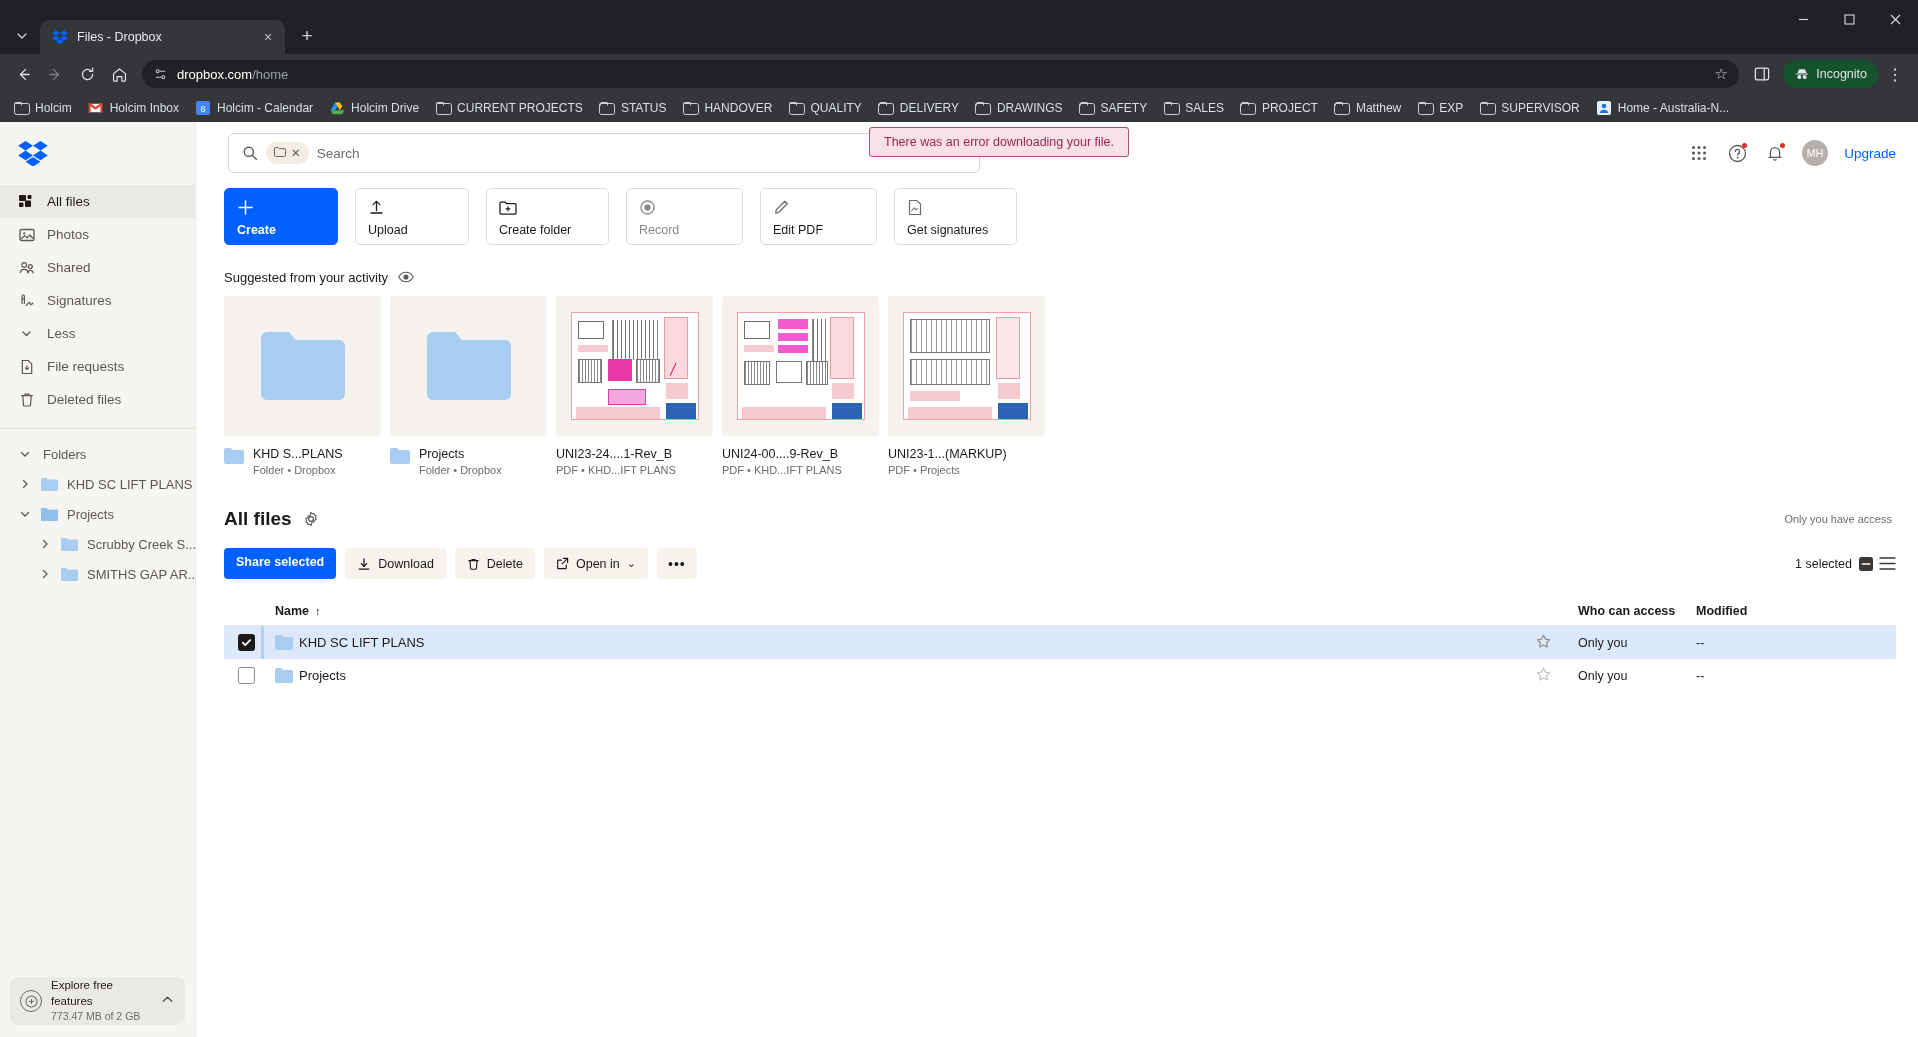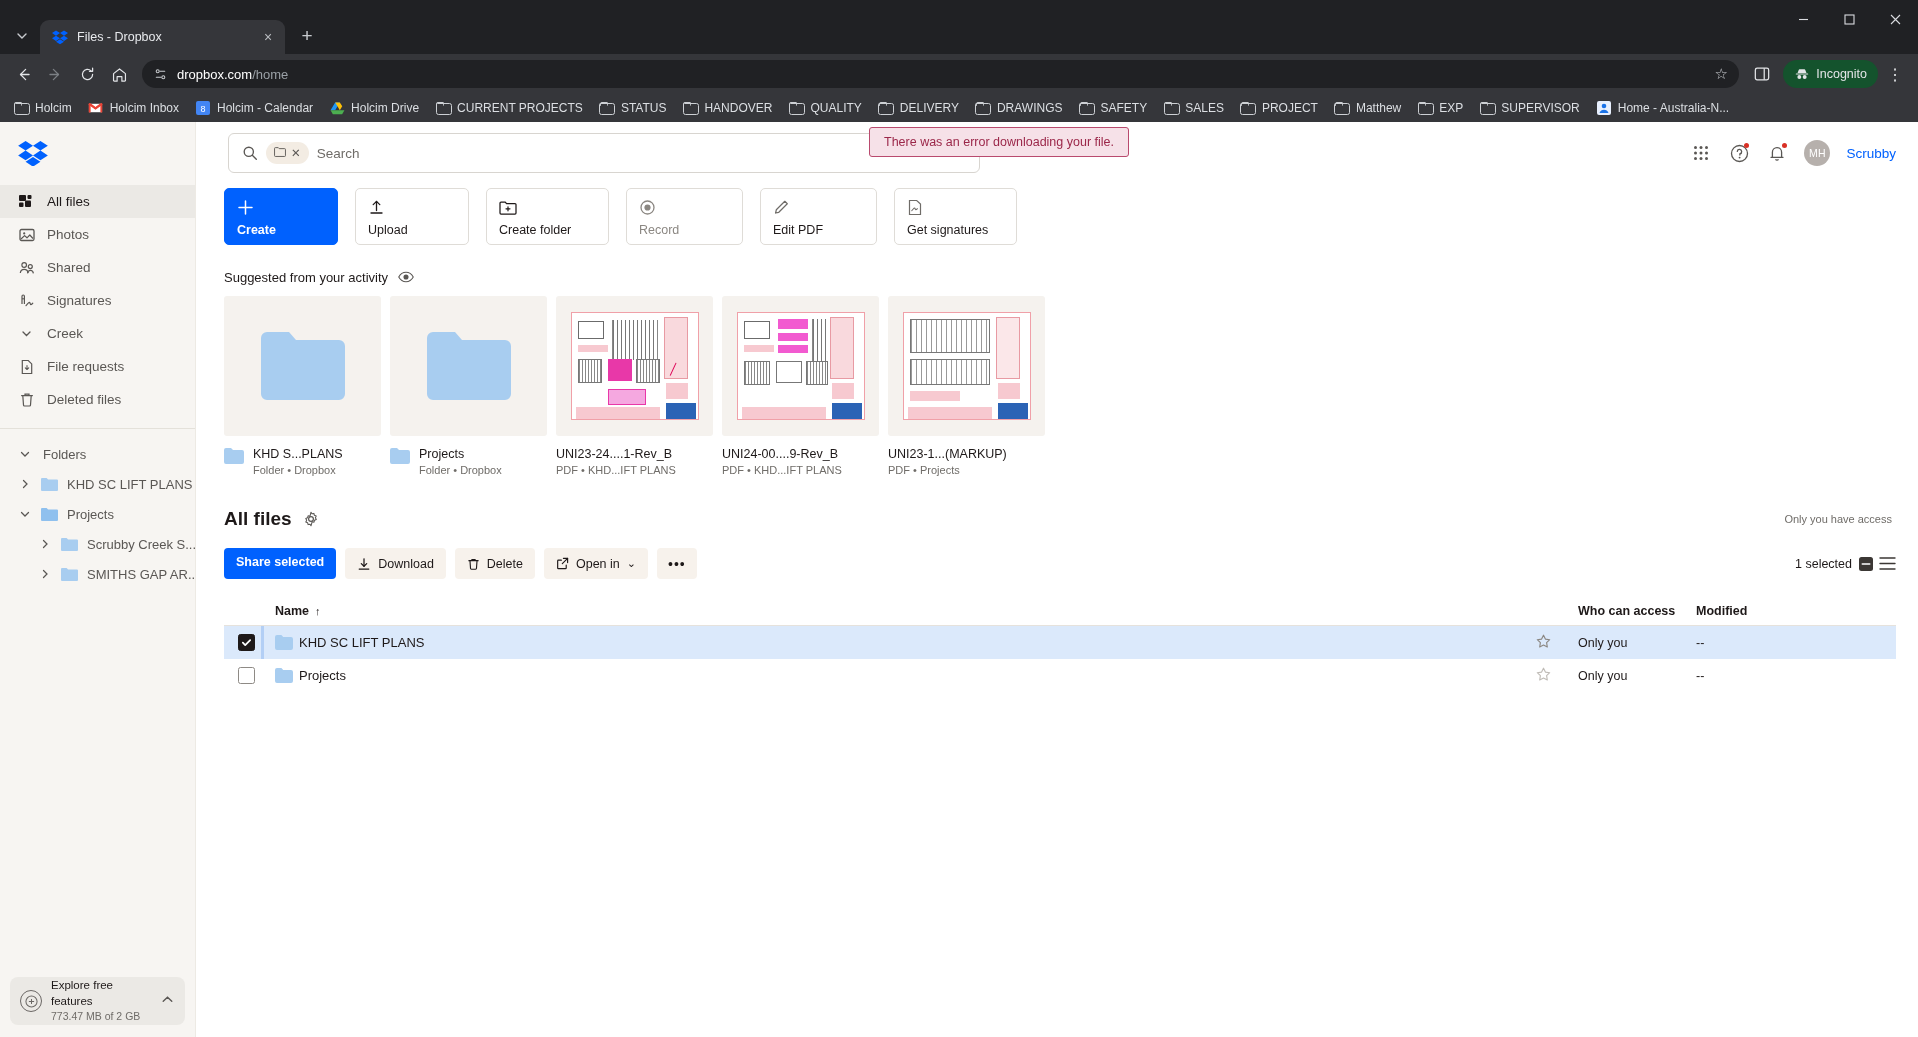--- a/index.html
+++ b/index.html
@@ -520,21 +520,21 @@
               </svg>
           </span>
           <span>Signatures</span>
         </div>
         <div class="nav-item">
           <span class="nav-ico">
             <svg width="13" height="13" viewBox="0 0 13 13">
                 <path d="M3 5l3.5 3.5L10 5" stroke="#5a5754" stroke-width="1.3" fill="none" stroke-linecap="round"></path>
               </svg>
           </span>
-          <span>Creek</span>
+          <span>Less</span>
         </div>
         <div class="nav-item">
           <span class="nav-ico">
             <svg width="16" height="16" viewBox="0 0 16 16">
                 <path d="M3.3 1.5h6l3.4 3.4v9.6H3.3z" stroke="#5a5754" stroke-width="1.2" fill="none"></path>
                 <path d="M8 6.5v3.8M6.3 8.8L8 10.5l1.7-1.7" stroke="#5a5754" stroke-width="1.1" fill="none" stroke-linecap="round" stroke-linejoin="round"></path>
               </svg>
           </span>
           <span>File requests</span>
         </div>
@@ -674,21 +674,21 @@
           </span>
           <span class="ic-btn">
             <svg width="18" height="18" viewBox="0 0 18 18">
                 <path d="M4.4 13.2V8.2a4.6 4.6 0 0 1 9.2 0v5" stroke="currentColor" stroke-width="1.3" fill="none"></path>
                 <path d="M3 13.3h12" stroke="currentColor" stroke-width="1.3" stroke-linecap="round"></path>
                 <path d="M7.6 15.2a1.5 1.5 0 0 0 2.8 0" stroke="currentColor" stroke-width="1.3" fill="none"></path>
               </svg>
             <span class="dot-badge"></span>
           </span>
           <span class="avatar">MH</span>
-          <span class="upgrade-link">Scrubby</span>
+          <span class="upgrade-link">Upgrade</span>
         </div>
       </div>
 
       <div class="content">
 
         <div class="actions">
           <div class="act primary">
             <span class="act-ico">
               <svg width="17" height="17" viewBox="0 0 17 17">
                   <path d="M8.5 2v13M2 8.5h13" stroke="currentColor" stroke-width="1.5" stroke-linecap="round"></path>

